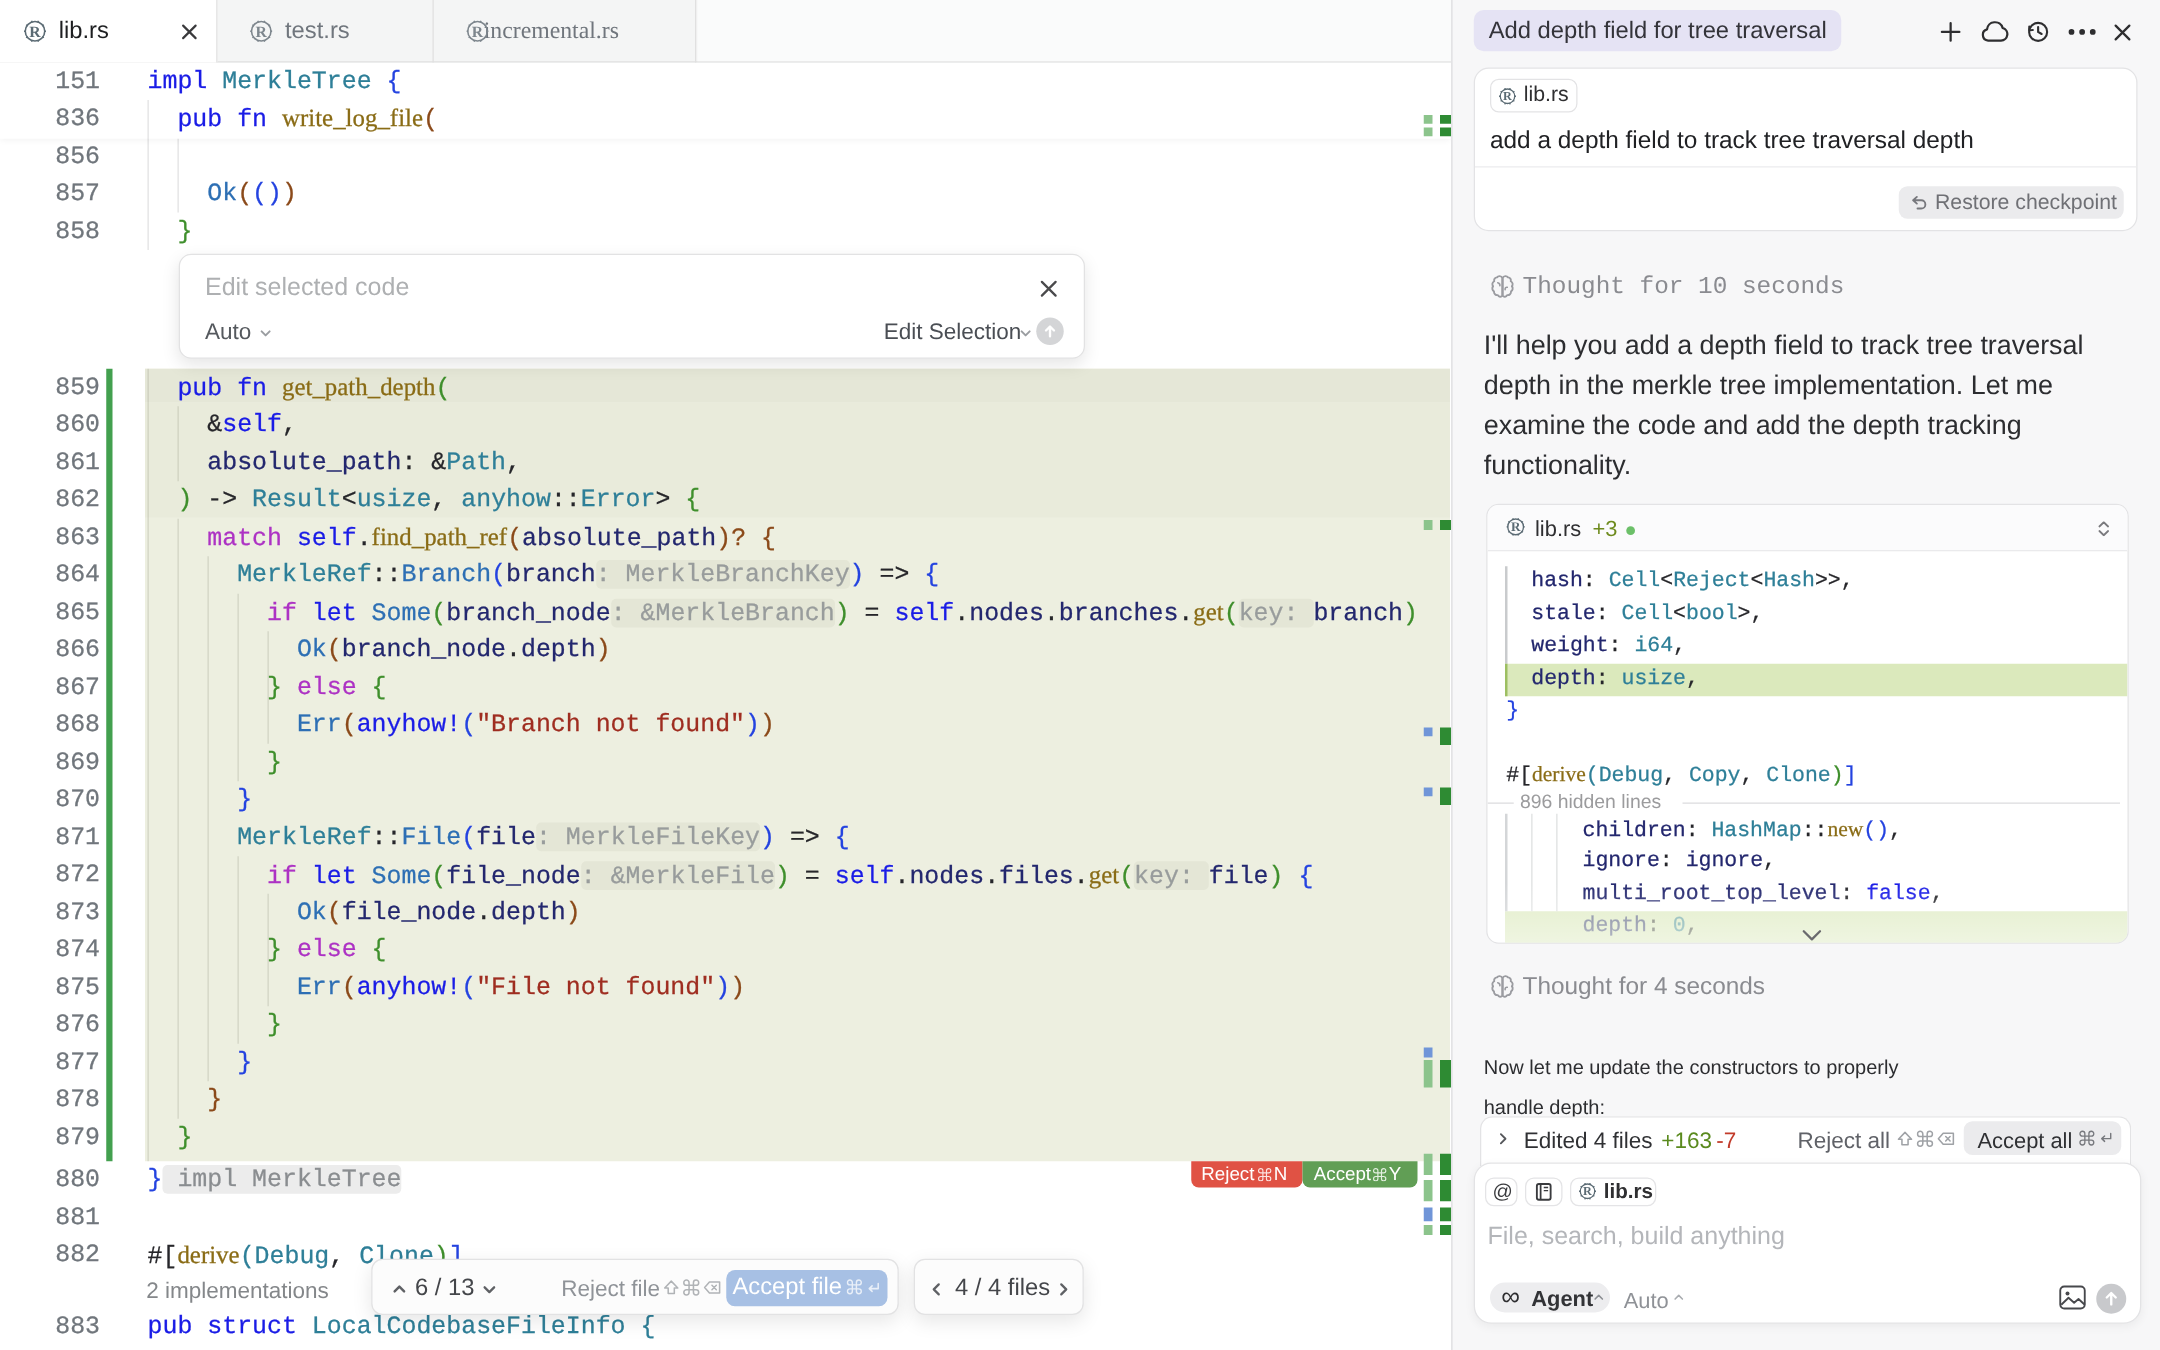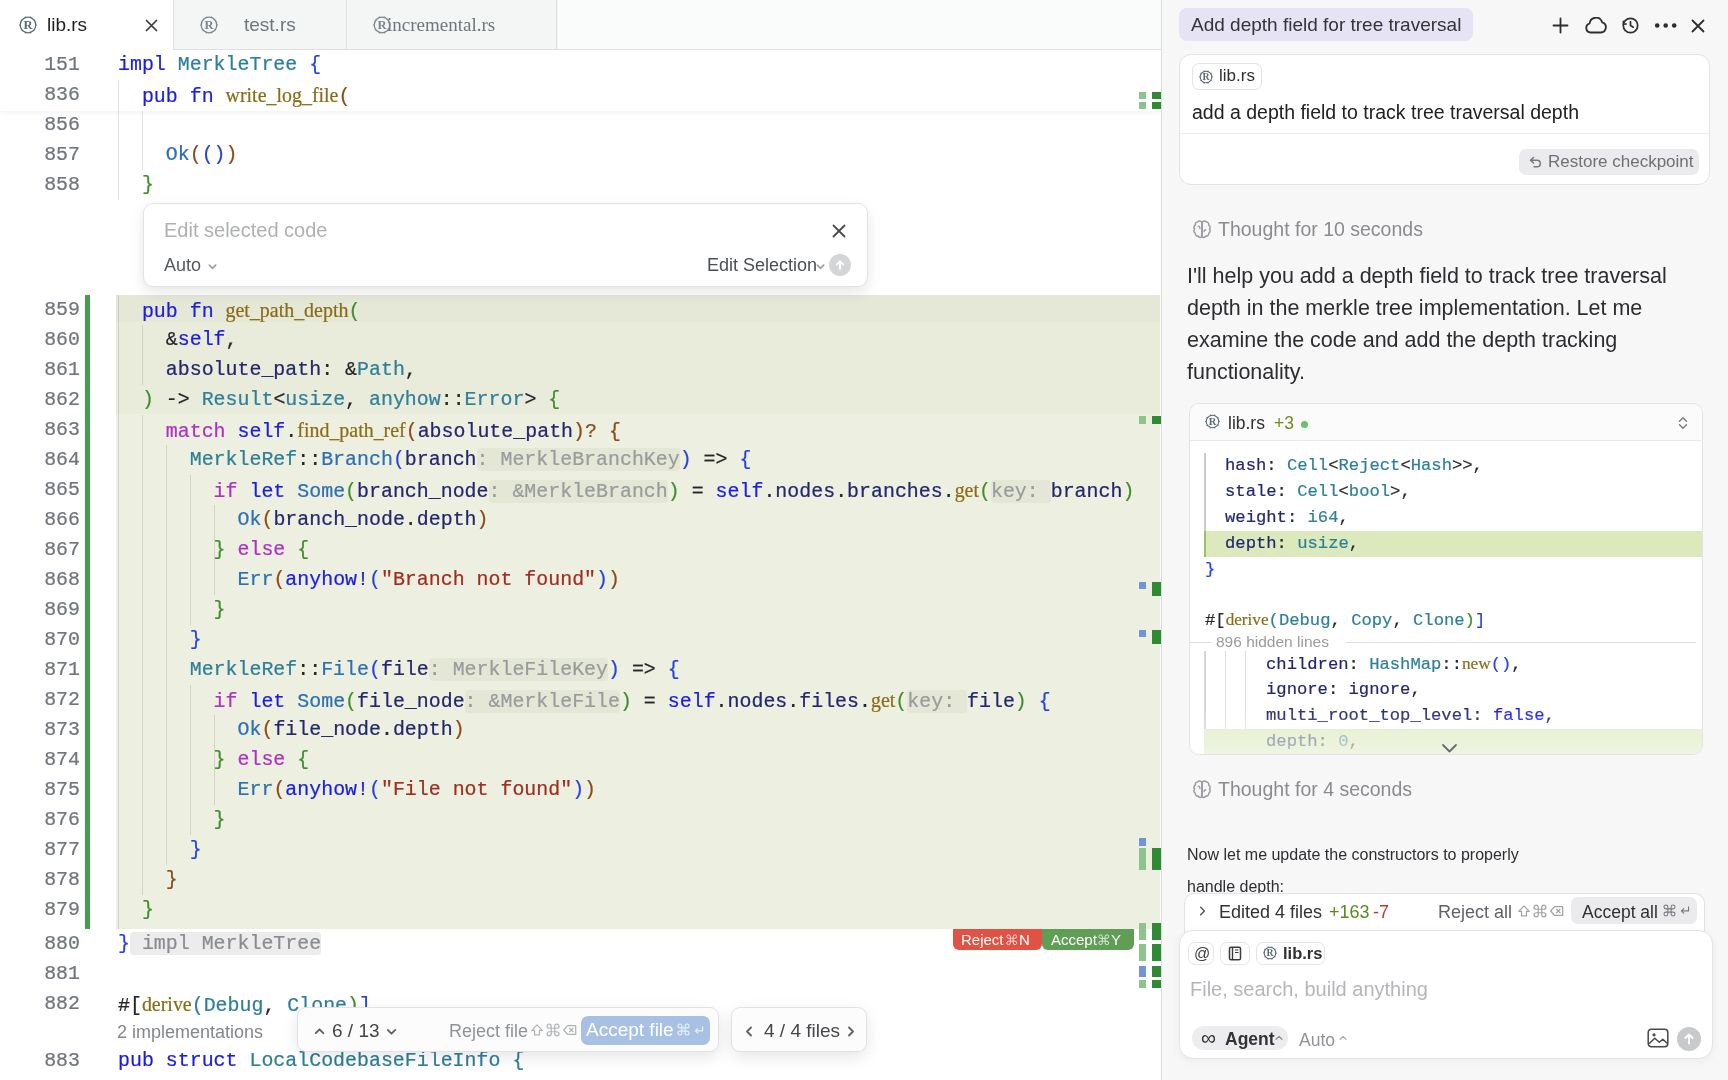--- a/index.html
+++ b/index.html
@@ -175,21 +175,21 @@
           <svg style="position:absolute;left:144.5px;top:18.5px" width="13" height="13" viewBox="0 0 13 13">
             <path d="M1.5 1.5 L11.5 11.5 M11.5 1.5 L1.5 11.5" stroke="#3a3a3c" stroke-width="1.7" stroke-linecap="round"></path>
           </svg>
         </div>
 <div class="tab" style="left:174px;width:173px;border-right:1px solid #e0e0e0;">
           <svg style="position:absolute;left:26px;top:16px" width="18" height="18" viewBox="0 0 18 18">
             <circle cx="9.0" cy="9.0" r="7.8" fill="none" stroke="#7d868d" stroke-width="1.2800000000000002"></circle>
             <path d="M17.80 9.00 L16.40 9.00 M16.12 14.17 L14.99 13.35 M11.72 17.37 L11.29 16.04 M6.28 17.37 L6.71 16.04 M1.88 14.17 L3.01 13.35 M0.20 9.00 L1.60 9.00 M1.88 3.83 L3.01 4.65 M6.28 0.63 L6.71 1.96 M11.72 0.63 L11.29 1.96 M16.12 3.83 L14.99 4.65" stroke="#7d868d" stroke-width="1.1" fill="none"></path>
             <text x="9.0" y="13.283999999999999" text-anchor="middle" font-family="Liberation Serif" font-weight="bold" font-size="12.6" fill="#7d868d">R</text>
           </svg>
-          <span class="tname" style="margin-left:70px;">test.rs</span>
+          <span class="tname" style="margin-left:54px;">test.rs</span>
         </div>
 <div class="tab" style="left:347px;width:210px;border-right:1px solid #e0e0e0;">
           <svg style="position:absolute;left:26px;top:16px" width="18" height="18" viewBox="0 0 18 18">
             <circle cx="9.0" cy="9.0" r="7.8" fill="none" stroke="#7d868d" stroke-width="1.2800000000000002"></circle>
             <path d="M17.80 9.00 L16.40 9.00 M16.12 14.17 L14.99 13.35 M11.72 17.37 L11.29 16.04 M6.28 17.37 L6.71 16.04 M1.88 14.17 L3.01 13.35 M0.20 9.00 L1.60 9.00 M1.88 3.83 L3.01 4.65 M6.28 0.63 L6.71 1.96 M11.72 0.63 L11.29 1.96 M16.12 3.83 L14.99 4.65" stroke="#7d868d" stroke-width="1.1" fill="none"></path>
             <text x="9.0" y="13.283999999999999" text-anchor="middle" font-family="Liberation Serif" font-weight="bold" font-size="12.6" fill="#7d868d">R</text>
           </svg>
           <span class="tname" style="margin-left:40px;font-family:Liberation Serif, serif;">incremental.rs</span>
         </div>
 <div style="position:absolute;left:558px;top:0;width:603px;height:49px;background:#fafbfb;"></div>
@@ -284,21 +284,21 @@
 <div style="position:absolute;left:357px;top:149px;width:180px;height:26px;background:#ebebed;border-radius:7px;"></div>
 <svg style="position:absolute;left:366px;top:155px" width="14" height="14" viewBox="0 0 14 14">
         <path d="M5.5 2.5 L2.5 5.2 L5.5 7.9 M2.7 5.2 H9 a3.3 3.3 0 0 1 0 6.6 H6" fill="none" stroke="#77787d" stroke-width="1.5" stroke-linecap="round" stroke-linejoin="round"></path>
       </svg>
 <div style="position:absolute;left:386px;top:152px;font-size:17px;color:#6f7075;">Restore checkpoint</div>
 <svg style="position:absolute;left:28px;top:217px" width="24" height="24" viewBox="0 0 24 24">
         <path d="M11.8 5.2 C11 3.6 8.6 3.4 7.6 4.9 C6 4.9 4.9 6.5 5.4 8 C3.8 8.7 3.4 10.8 4.5 12 C3.4 13.2 3.7 15.3 5.2 16.1 C5 17.9 6.5 19.4 8.3 19.1 C9 20.6 11 20.9 11.8 19.6 Z" fill="none" stroke="#9b9ca1" stroke-width="1.5" stroke-linejoin="round"></path>
         <path d="M12.2 5.2 C13 3.6 15.4 3.4 16.4 4.9 C18 4.9 19.1 6.5 18.6 8 C20.2 8.7 20.6 10.8 19.5 12 C20.6 13.2 20.3 15.3 18.8 16.1 C19 17.9 17.5 19.4 15.7 19.1 C15 20.6 13 20.9 12.2 19.6 Z" fill="none" stroke="#9b9ca1" stroke-width="1.5" stroke-linejoin="round"></path>
         <path d="M8.2 9.2 C9.4 9.4 10 10.4 9.9 11.5 M15.8 12.8 C14.6 12.6 14 13.6 14.1 14.7" fill="none" stroke="#9b9ca1" stroke-width="1.3" stroke-linecap="round"></path>
       </svg>
-      <div style="position:absolute;left:56px;top:218px;font-size:19.5px;color:#8a8b90;">Thought for 10 seconds</div>
+      <div style="position:absolute;left:56px;top:218px;font-size:19.5px;color:#8a8b90;font-family:Liberation Mono, monospace;">Thought for 10 seconds</div>
 <div style="position:absolute;left:25px;top:260px;font-size:21.5px;line-height:32px;color:#2c2d30;">I'll help you add a depth field to track tree traversal<br>depth in the merkle tree implementation. Let me<br>examine the code and add the depth tracking<br>functionality.</div>
 <div class="pcard" style="left:27px;top:403px;width:514px;height:352px;border-radius:10px;overflow:hidden;">
         <div style="position:absolute;left:0;top:0;width:512px;height:37px;background:#fbfbfc;border-bottom:1px solid #eaeaec;"></div>
         <svg style="position:absolute;left:15px;top:10px" width="15" height="15" viewBox="0 0 15 15">
           <circle cx="7.5" cy="7.5" r="6.3" fill="none" stroke="#5b6b74" stroke-width="1.08"></circle>
           <path d="M14.80 7.50 L13.40 7.50 M13.41 11.79 L12.27 10.97 M9.76 14.44 L9.32 13.11 M5.24 14.44 L5.68 13.11 M1.59 11.79 L2.73 10.97 M0.20 7.50 L1.60 7.50 M1.59 3.21 L2.73 4.03 M5.24 0.56 L5.68 1.89 M9.76 0.56 L9.32 1.89 M13.41 3.21 L12.27 4.03" stroke="#5b6b74" stroke-width="1.1" fill="none"></path>
           <text x="7.5" y="11.07" text-anchor="middle" font-family="Liberation Serif" font-weight="bold" font-size="10.5" fill="#5b6b74">R</text>
         </svg>
         <div style="position:absolute;left:38px;top:9px;font-size:17.5px;color:#2f2f31;">lib.rs</div>
         <div style="position:absolute;left:84px;top:9px;font-size:17.5px;color:#6e8b1e;">+3</div>

